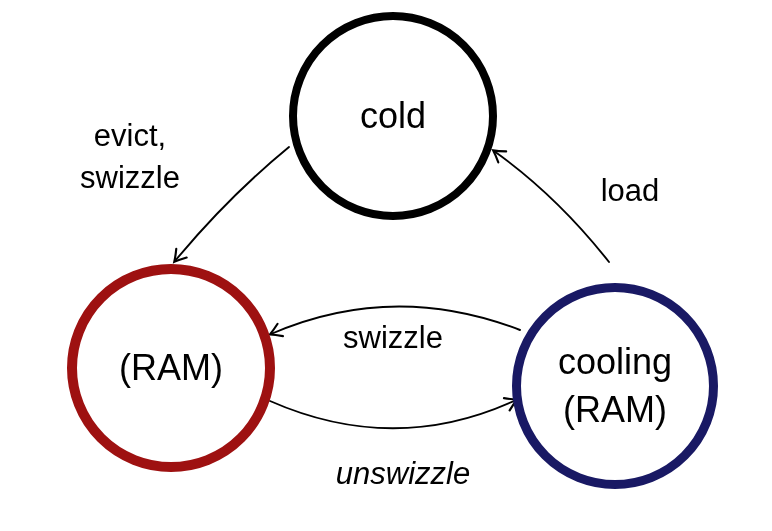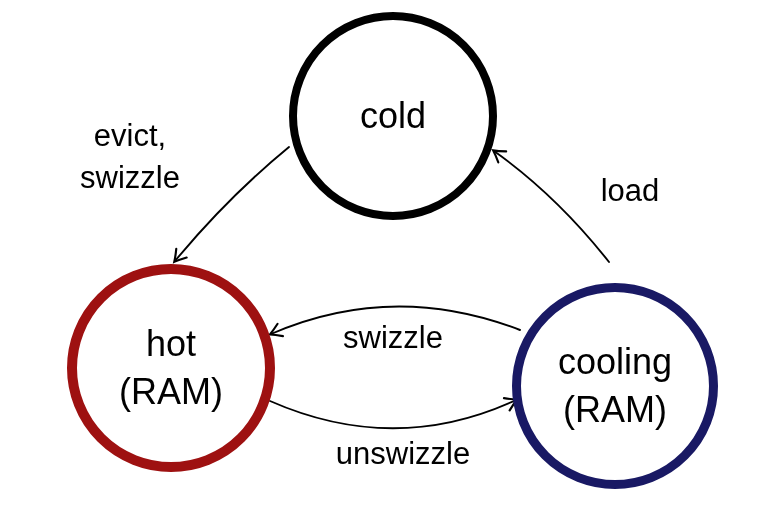--- a/index.html
+++ b/index.html
@@ -68,21 +68,21 @@
     position: absolute;
     font-size: 31px;
     line-height: 42px;
     text-align: center;
     color: #000000;
     white-space: nowrap;
   }
   .label-load-swizzle { left: 55px;  top: 115px; width: 150px; }
   .label-evict        { left: 580px; top: 170px; width: 100px; }
   .label-swizzle      { left: 333px; top: 317px; width: 120px; }
-  .label-unswizzle    { left: 333px; top: 433px; width: 140px; }
+  .label-unswizzle    { left: 333px; top: 453px; width: 140px; font-style: italic; }
 </style>
 </head>
 <body>
 
 <div class="canvas">
 
   <svg class="edges" viewBox="0 0 772 531" xmlns="http://www.w3.org/2000/svg">
     <defs>
       <marker id="tikzArrow" viewBox="-12 -8 16 16" refX="-1" refY="0" markerWidth="18" markerHeight="18" orient="auto" markerUnits="userSpaceOnUse">
         <path d="M -10 -6 Q -4 -2 0 0 Q -4 2 -10 6" fill="none" stroke="#000000" stroke-width="1.9" stroke-linecap="round"></path>
@@ -92,21 +92,20 @@
     <path d="M 609 262 Q 557 196 494 151" marker-end="url(#tikzArrow)"></path>
     <path d="M 520 330 Q 393 281 271 334" marker-end="url(#tikzArrow)"></path>
     <path d="M 270 401 Q 395 456 516 400" marker-end="url(#tikzArrow)"></path>
   </svg>
 
   <div class="state state-cold">
     <span>cold</span>
   </div>
 
   <div class="state state-hot">
-    <span>hot</span>
     <span>(RAM)</span>
   </div>
 
   <div class="state state-cooling">
     <span>cooling</span>
     <span>(RAM)</span>
   </div>
 
   <div class="edge-label label-load-swizzle">
     <div>evict,</div>

